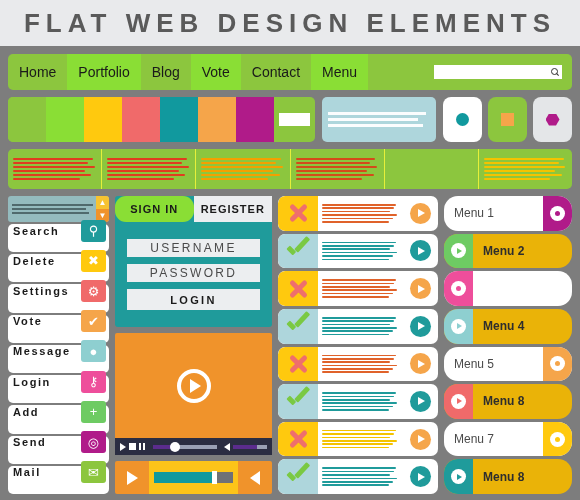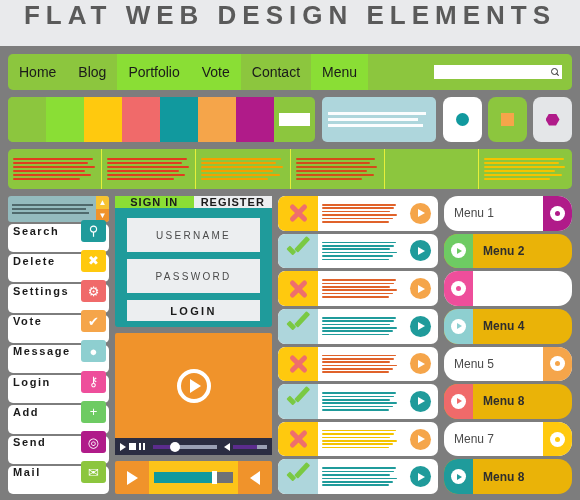--- a/index.html
+++ b/index.html
@@ -7,21 +7,21 @@
     width: 580px; height: 500px;
     font-family: "Liberation Sans", sans-serif;
     background: #7d7d7d;
     overflow: hidden;
   }
   .page { width: 580px; height: 500px; position: relative; background: #7d7d7d; }
 
   
   .titlebar {
     height: 46px; background: #e9eaec;
-    display: flex; justify-content: center;
+    display: flex; align-items: center; justify-content: center;
   }
   .titlebar h1 {
     font-size: 26px; font-weight: bold; letter-spacing: 6px;
     color: #5a5a5a;
   }
 
   
   .navwrap { padding: 8px 8px 0 8px; }
   .nav {
     height: 36px; background: #8cc63e; border-radius: 5px;
@@ -111,26 +111,26 @@
     display: flex; align-items: center; justify-content: center;
     color: #fff; font-size: 13px; flex: 0 0 auto;
   }
 
   
   .col2 { width: 157px; display: flex; flex-direction: column; gap: 6px; }
   .loginpanel { background: #1f9b9b; border-radius: 3px; height: 131px; display: flex; flex-direction: column; }
   .tabs { display: flex; height: 26px; }
   .tab { flex: 1; display: flex; align-items: center; justify-content: center;
          font-size: 11px; font-weight: bold; letter-spacing: 1px; cursor: pointer; }
-  .tab.active { background: #8ade35; color: #1a1a1a; }
+  .tab.active { background: #8ade35; color: #1a1a1a; border-radius: 11px; }
   .tab.inactive { background: #eceef0; color: #1a1a1a; }
   .loginbody { flex: 1; padding: 10px 12px; display: flex; flex-direction: column; gap: 7px; justify-content: center; }
   .field {
-    background: #eceef0; height: 34px; display: flex; align-items: center; justify-content: center;
-    font-size: 10px; letter-spacing: 2.3px; color: #4a4a4a;
+    background: #eceef0; height: 18px; display: flex; align-items: center; justify-content: center;
+    font-size: 12px; letter-spacing: 2.3px; color: #4a4a4a;
   }
   .loginbtn {
     background: #eceef0; height: 21px; display: flex; align-items: center; justify-content: center;
     font-size: 11px; font-weight: bold; letter-spacing: 2.3px; color: #1a1a1a; cursor: pointer;
   }
 
   .video { background: #f0932b; border-radius: 2px; flex: 1; display: flex; flex-direction: column; }
   .vscreen { flex: 1; display: flex; align-items: center; justify-content: center; }
   .playcircle {
     width: 34px; height: 34px; border-radius: 50%; border: 4px solid #fff;
@@ -212,22 +212,22 @@
 
 <div class="page">
 
   <div class="titlebar">
     <h1>FLAT WEB DESIGN ELEMENTS</h1>
   </div>
 
   <div class="navwrap">
     <div class="nav" id="nav">
         <div class="nav-item">Home</div>
+        <div class="nav-item alt">Portfolio</div>
         <div class="nav-item">Blog</div>
-        <div class="nav-item alt">Portfolio</div>
         <div class="nav-item alt">Vote</div>
         <div class="nav-item">Contact</div>
         <div class="nav-item alt">Menu</div>
         <div class="nav-spacer">
           <div class="searchbox">
             <div class="mag"></div>
           </div>
         </div>
       </div>
   </div>

